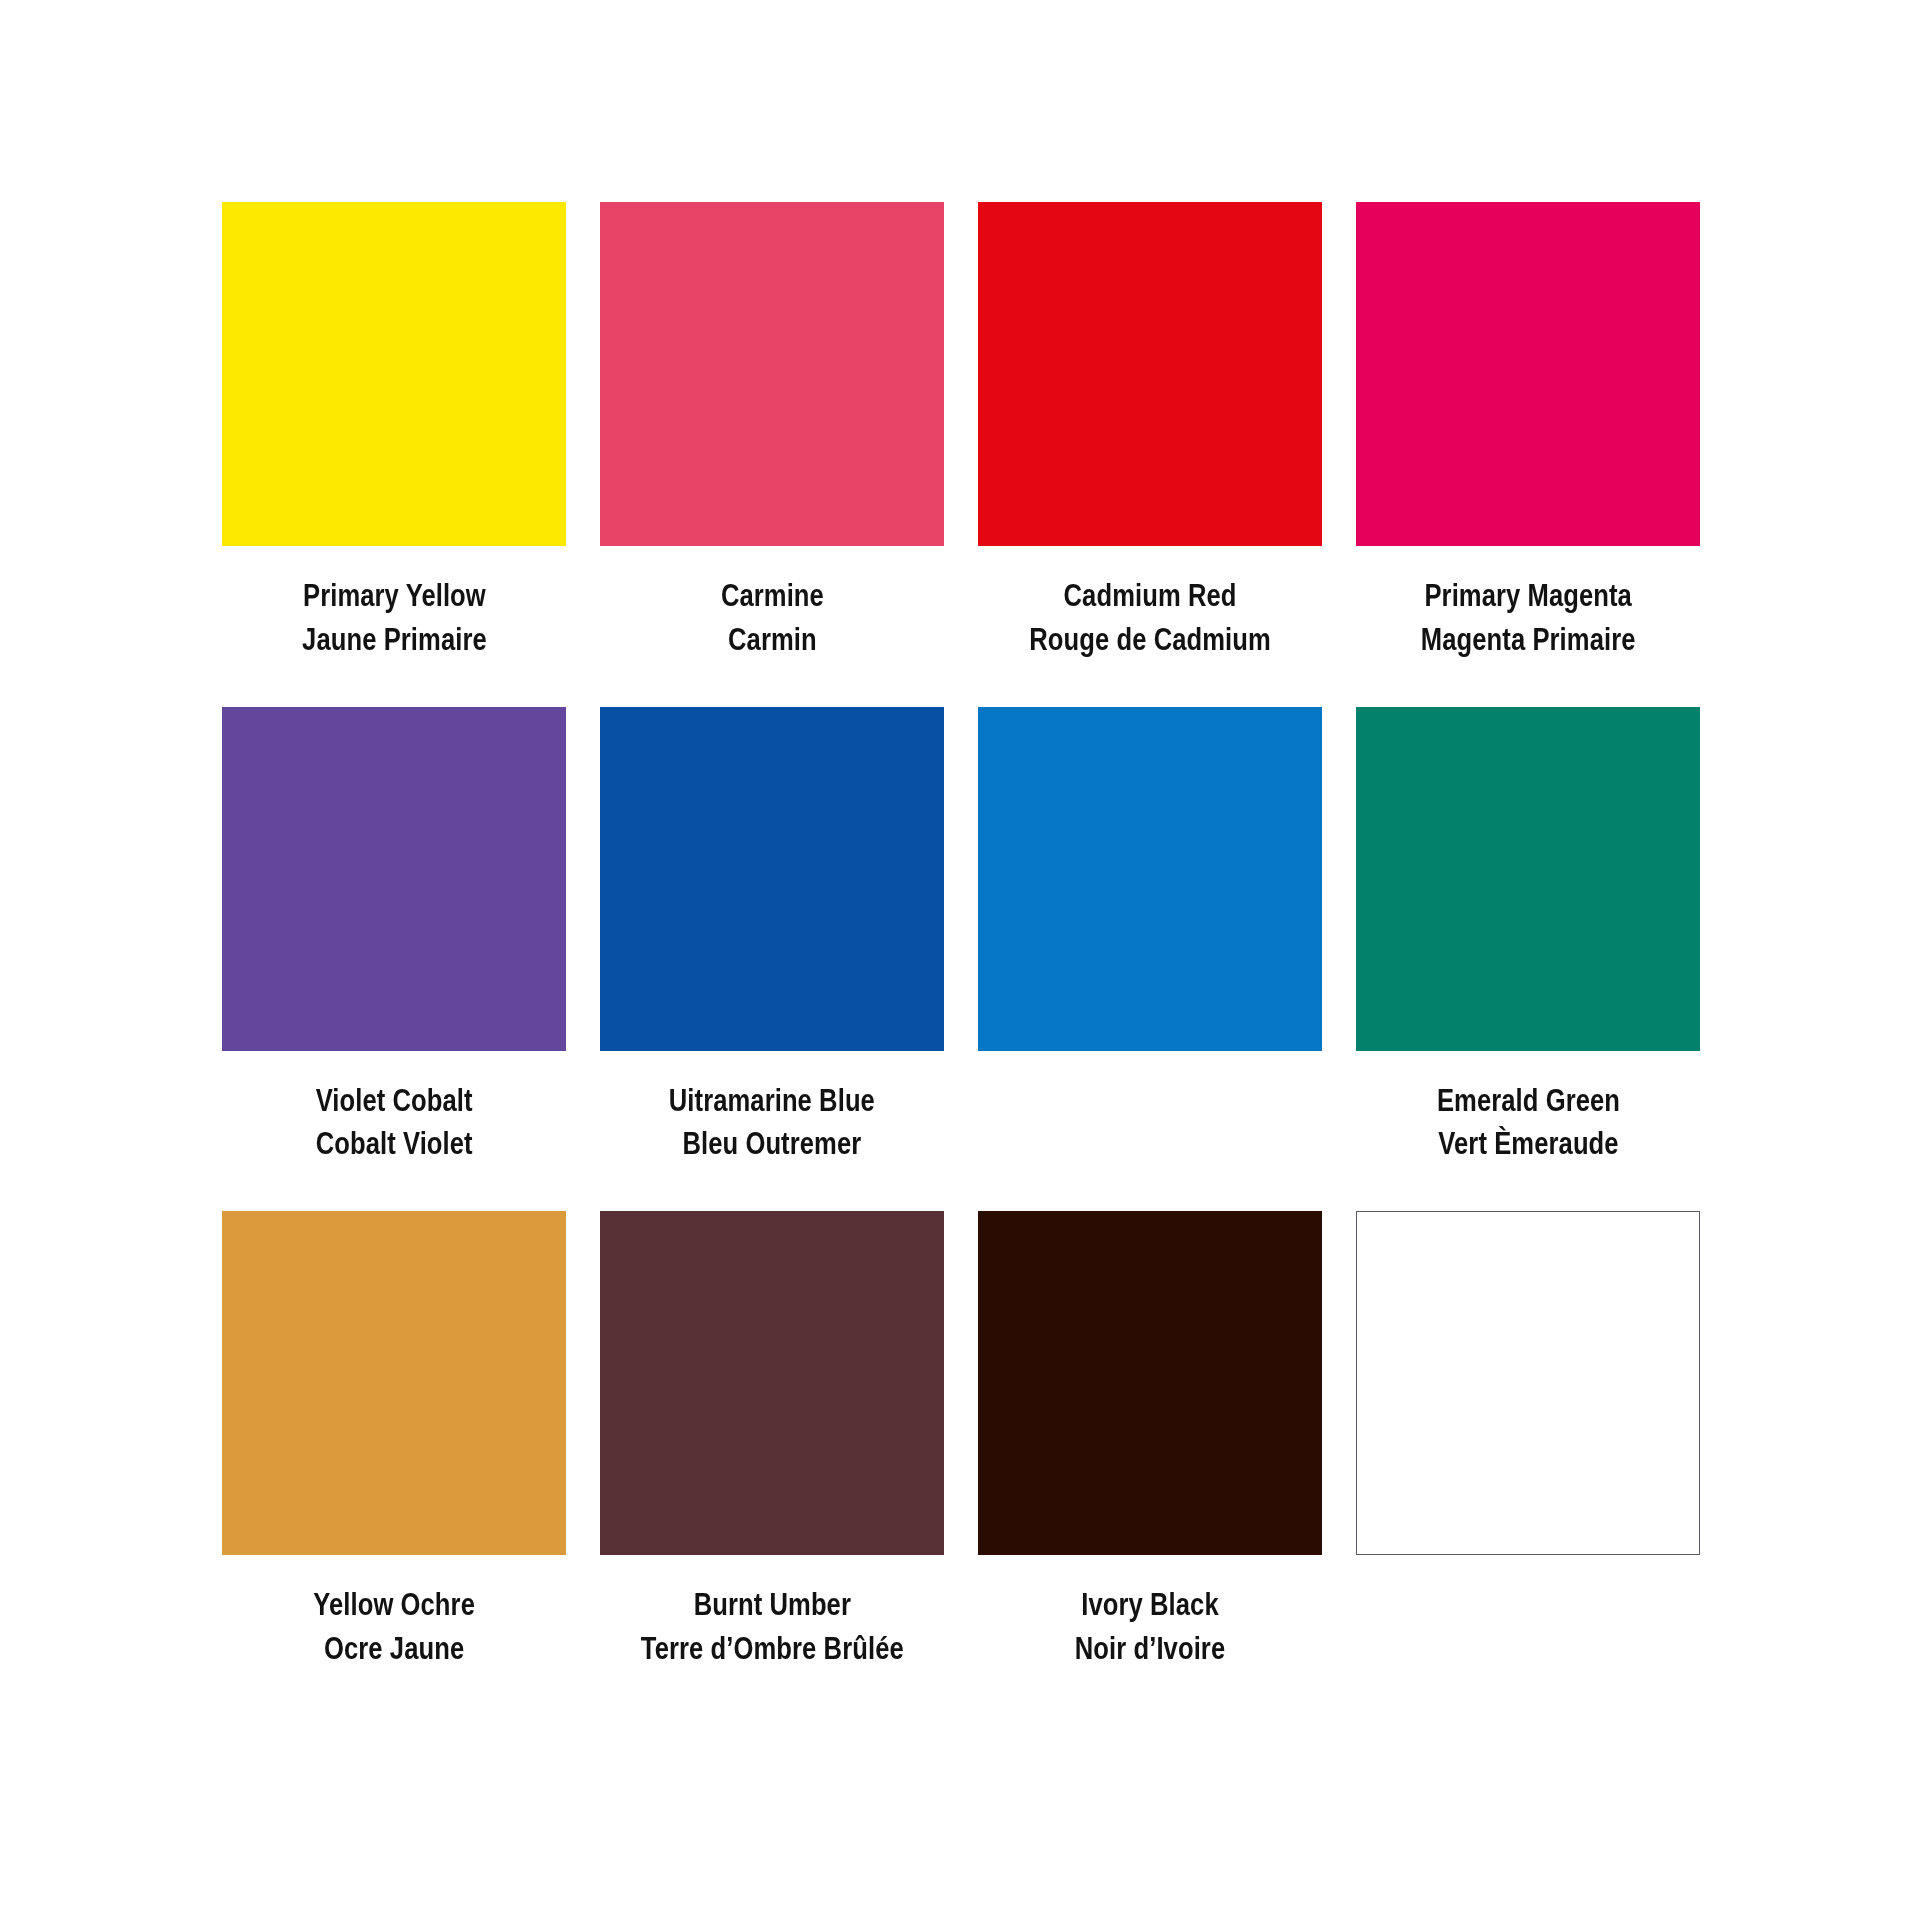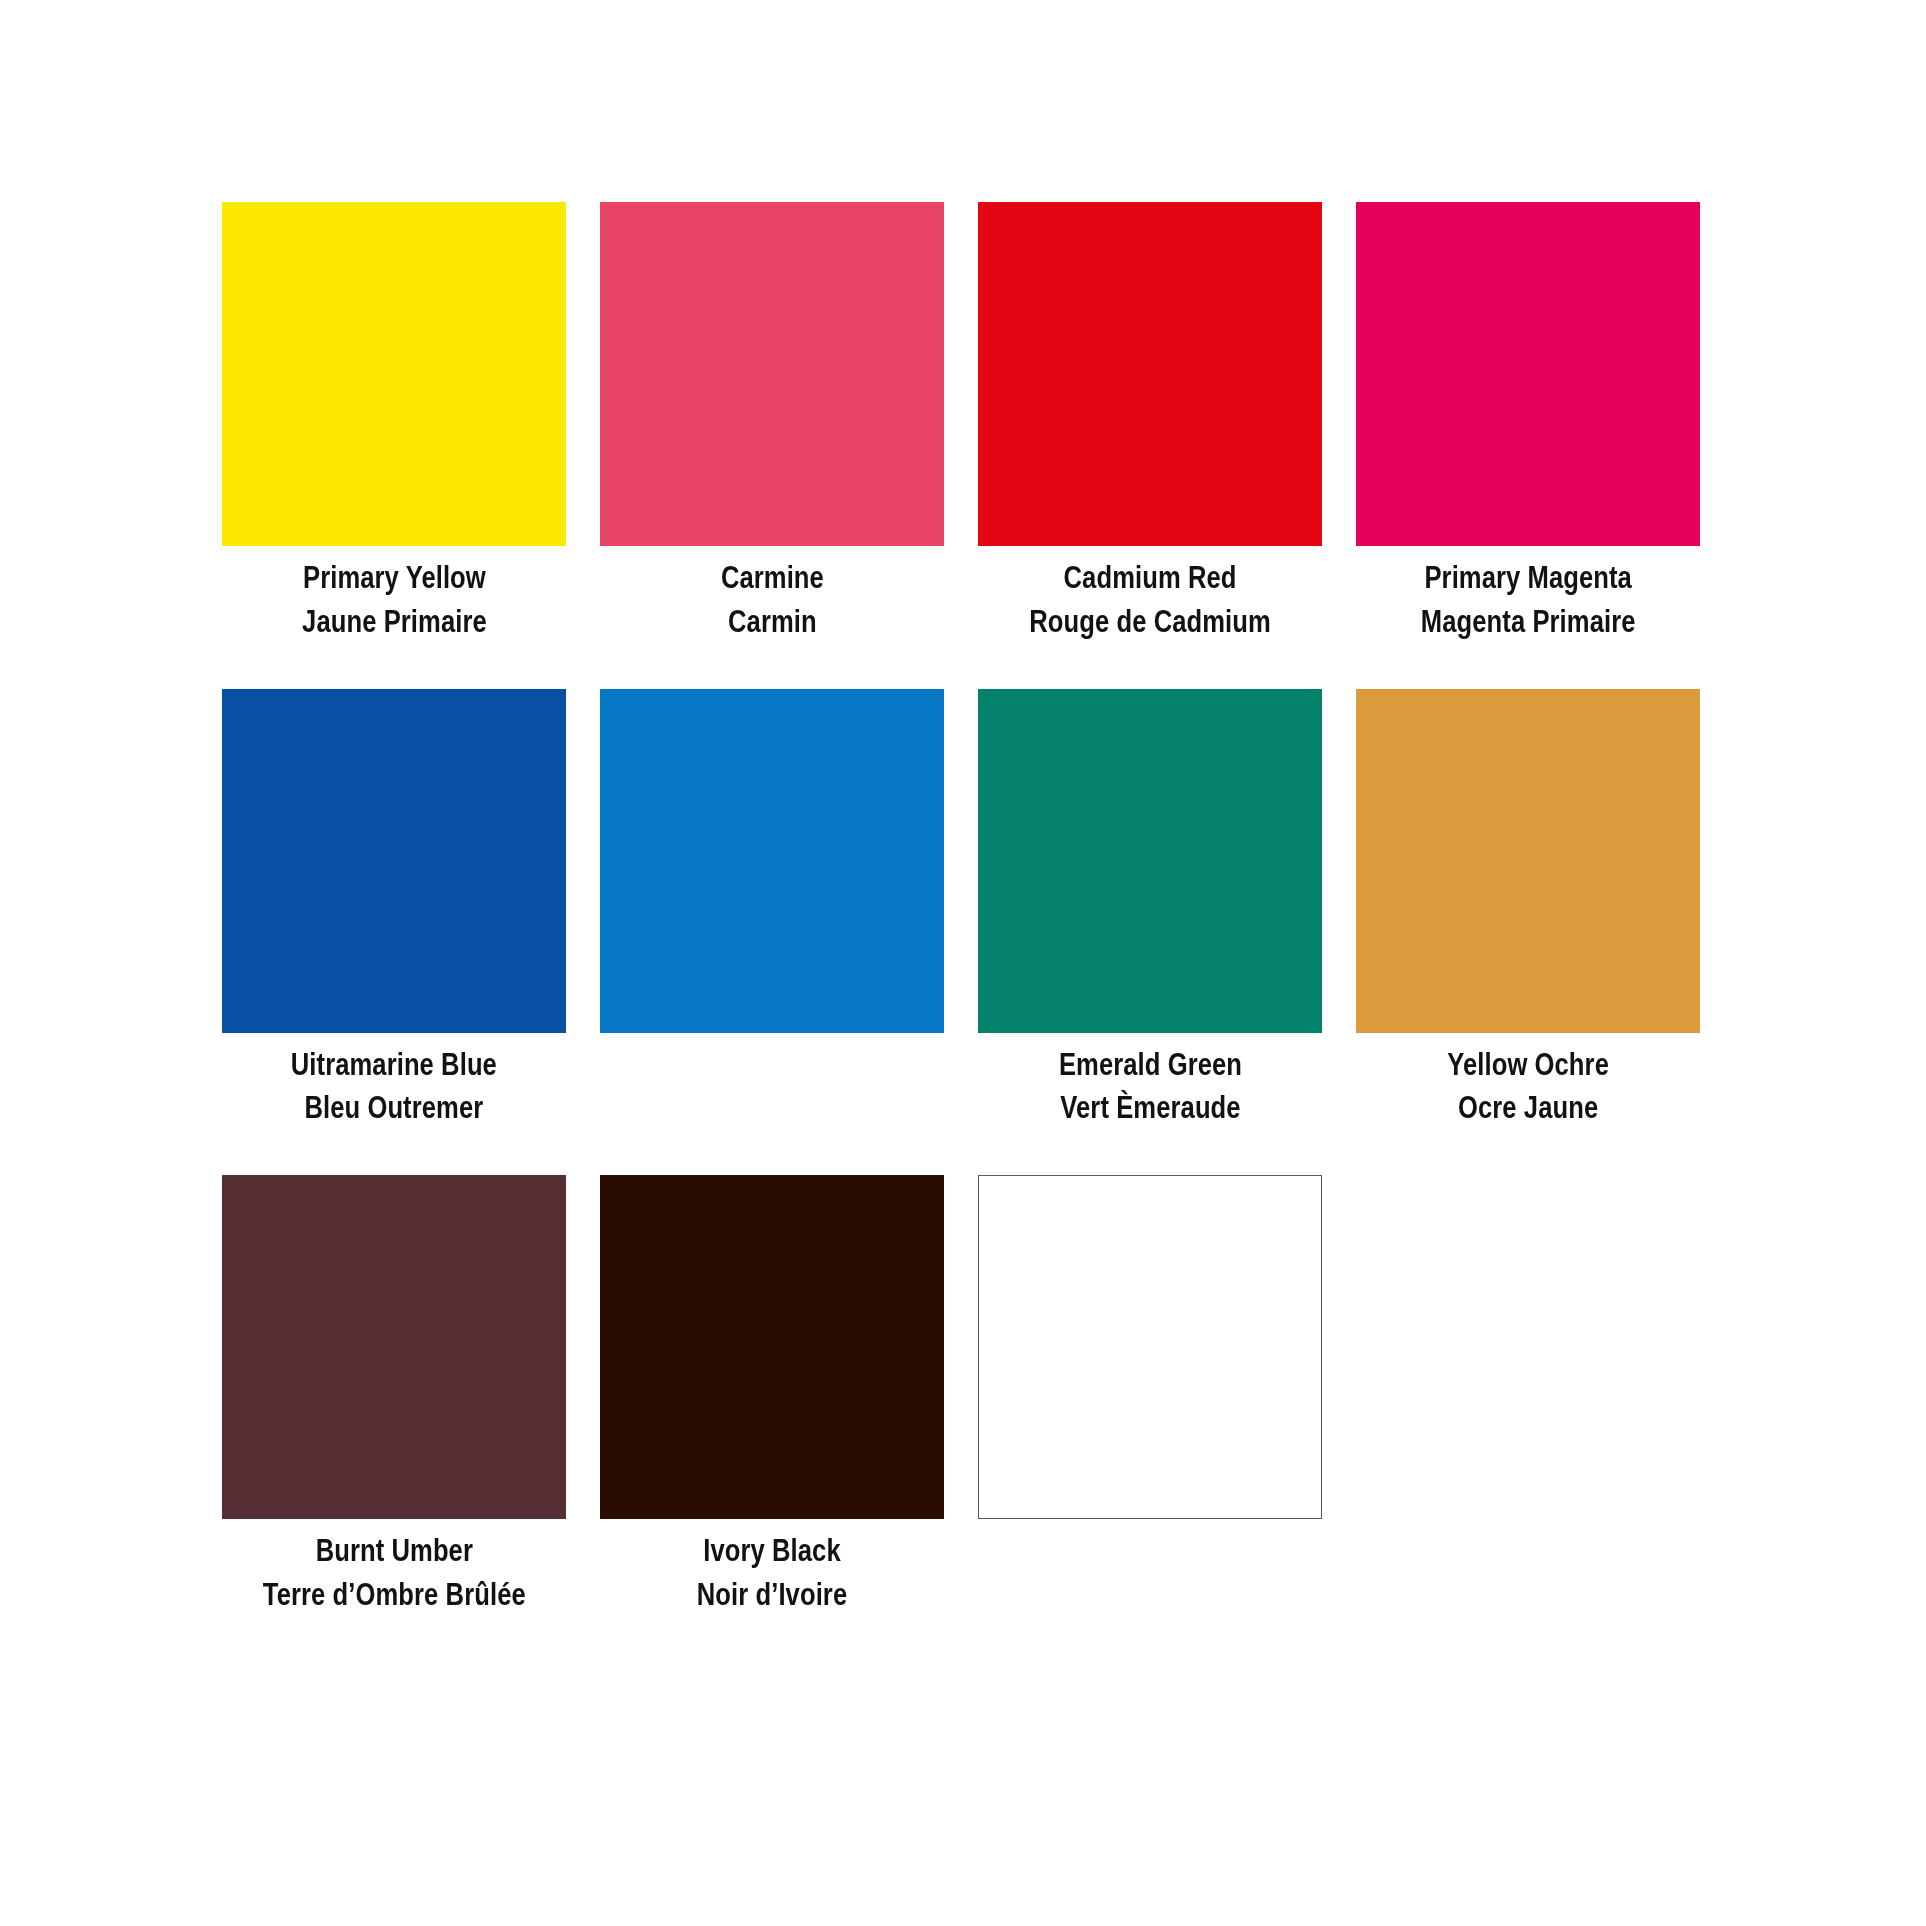--- a/index.html
+++ b/index.html
@@ -33,20 +33,21 @@
     grid-template-columns: repeat(4, 344px);
     column-gap: 34px;
     row-gap: 48px;
   }
 
   .swatch-cell {
     width: 344px;
     display: flex;
     flex-direction: column;
     align-items: center;
+    gap: 18px;
   }
 
   .swatch-chip {
     width: 344px;
     height: 344px;
     box-sizing: border-box;
     display: block;
   }
   .swatch-chip.outlined {
     border: 1.5px solid #5a5a60;
@@ -101,20 +102,27 @@
         </div>
       </div>
       <div class="swatch-cell">
         <div class="swatch-chip" style="background-color: rgb(230, 0, 92);"></div>
         <div class="swatch-labels">
           <span class="swatch-name-en">Primary Magenta</span>
           <span class="swatch-name-fr">Magenta Primaire</span>
         </div>
       </div>
       <div class="swatch-cell">
+        <div class="swatch-chip" style="background-color: rgb(100, 70, 157);"></div>
+        <div class="swatch-labels">
+          <span class="swatch-name-en">Violet Cobalt</span>
+          <span class="swatch-name-fr">Cobalt Violet</span>
+        </div>
+      </div>
+      <div class="swatch-cell">
         <div class="swatch-chip" style="background-color: rgb(7, 80, 163);"></div>
         <div class="swatch-labels">
           <span class="swatch-name-en">Uitramarine Blue</span>
           <span class="swatch-name-fr">Bleu Outremer</span>
         </div>
       </div>
       <div class="swatch-cell">
         <div class="swatch-chip" style="background-color: rgb(6, 119, 196);"></div>
       </div>
       <div class="swatch-cell">

